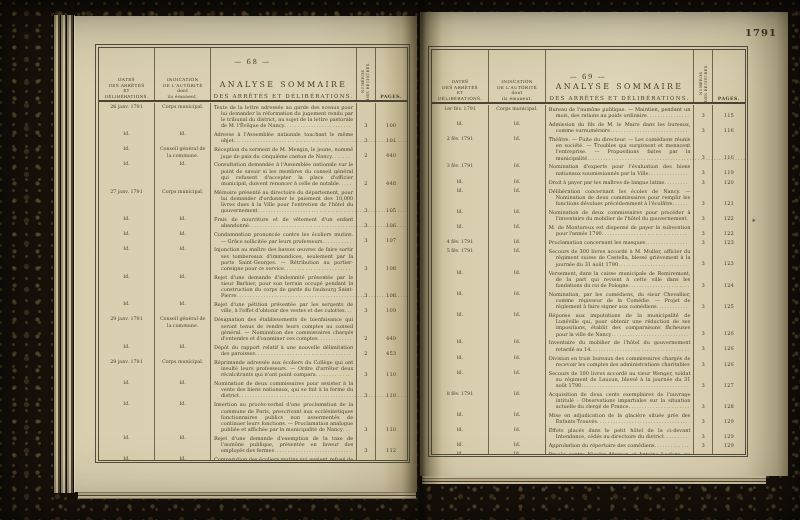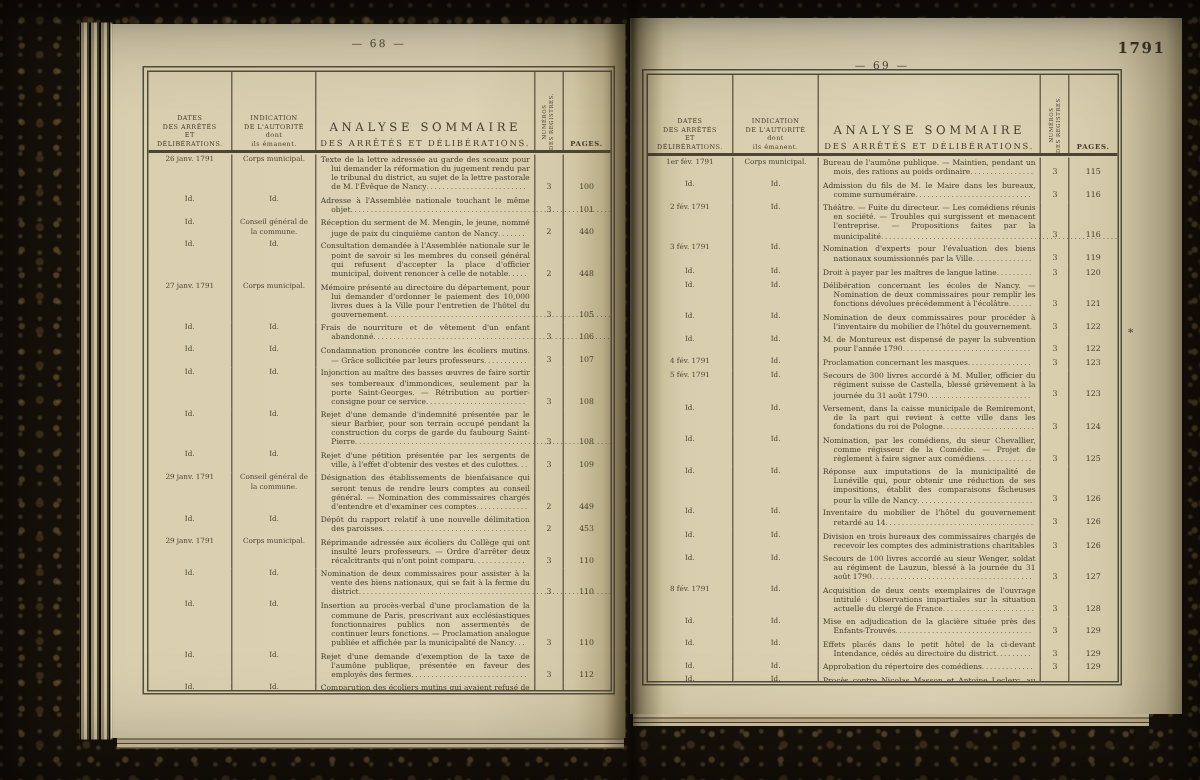--- a/index.html
+++ b/index.html
@@ -25,21 +25,21 @@
 
   
   .page{position:absolute;box-sizing:border-box;color:#46402f;}
   .page-left{left:74px;top:16px;width:343px;height:476px;border-left:1px solid #efe6c6;
     background:linear-gradient(to right,#d9cfaf 0%,#ddd3b5 70%,#d3c8a6 90%,#b3a57f 97%,#8f8159 100%);}
   .page-right{left:420px;top:12px;width:368px;height:464px;
     background:linear-gradient(to right,#9a8c64 0%,#c4b891 3%,#d8ceae 10%,#ded4b6 55%,#d6cbaa 88%,#c2b591 97%,#a2946d 100%);}
   .gutter{position:absolute;left:402px;top:0;width:40px;height:520px;z-index:6;pointer-events:none;
     background:linear-gradient(to right,rgba(18,13,6,0) 0%,rgba(18,13,6,.35) 38%,rgba(8,6,2,.6) 49%,rgba(18,13,6,.32) 60%,rgba(18,13,6,0) 100%);}
 
-  .folio{position:absolute;font-size:7px;letter-spacing:1.5px;text-align:center;color:#4a4331;}
+  .folio{position:absolute;font-size:7px;letter-spacing:1.5px;text-align:center;color:#4a4331;margin-top:33px;}
   .page-left .folio{left:20px;width:315px;top:9px;}
   .page-right .folio{left:8px;width:320px;top:28px;}
   .year{position:absolute;left:318px;width:46px;top:15px;text-align:center;font-weight:bold;font-size:10px;letter-spacing:1px;color:#3e382a;}
   .margin-note{position:absolute;left:332px;top:206px;font-size:7px;color:#4a4331;}
 
   
   .twrap{position:absolute;border:1px solid #544e3d;padding:1.5px;box-sizing:border-box;}
   .twrap-left{left:20px;top:28px;width:315px;height:419px;}
   .twrap-right{left:8px;top:34px;width:320px;height:411px;}
   .tin{border:1px solid #544e3d;height:100%;box-sizing:border-box;display:flex;flex-direction:column;}

